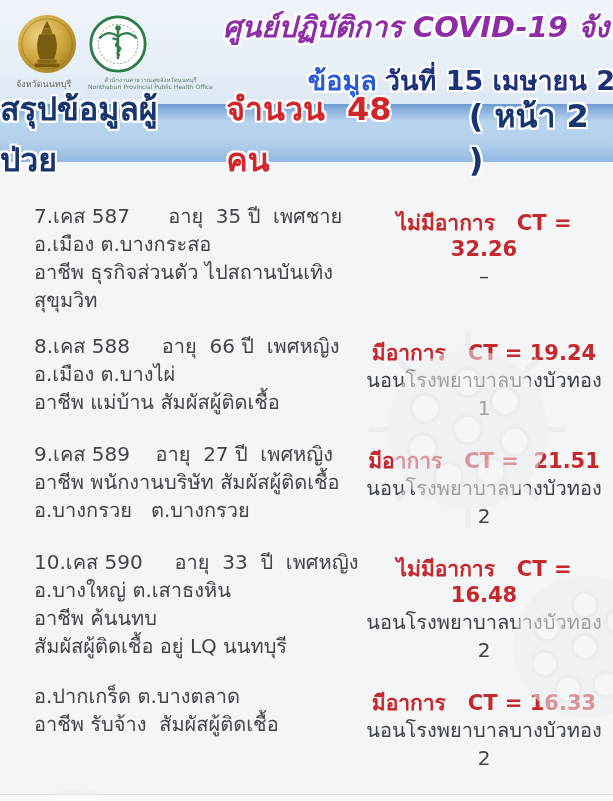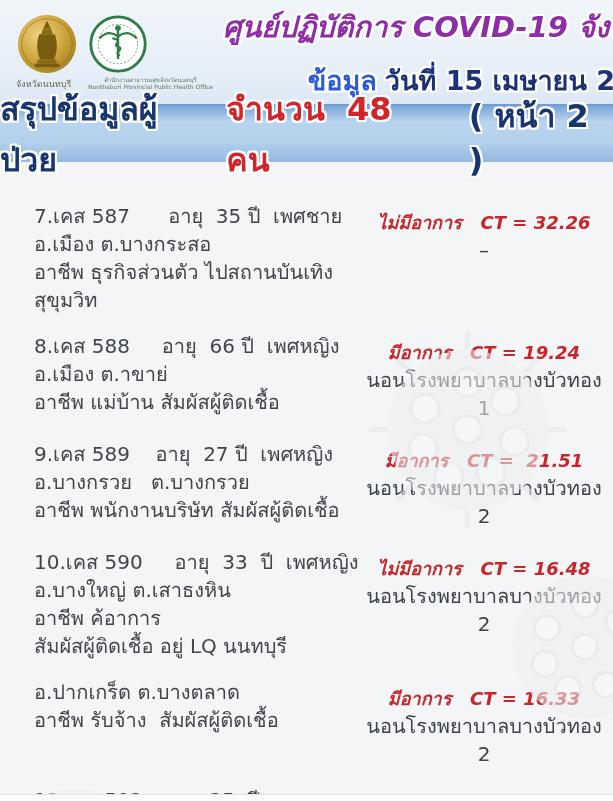--- a/index.html
+++ b/index.html
@@ -82,21 +82,21 @@
     font-size: 20px; line-height: 28px; font-weight: 500;
     color: #41464c; white-space: pre-wrap;
   }
   .case-line:empty { display: none; }
   .case-right {
     width: 252px; flex: 0 0 252px;
     padding-top: 8px; padding-right: 6px;
     text-align: center;
   }
   .case-status {
-    font-size: 18px; line-height: 26px; font-weight: bold; font-style: italic;
+    font-size: 21px; line-height: 26px; font-weight: bold; 
     color: #c5272b; white-space: pre-wrap;
   }
   .case-hospital {
     font-size: 20px; line-height: 28px; font-weight: 500;
     color: #3d434a; white-space: pre-wrap;
   }
 
   
   .wm { position: absolute; opacity: 0.55; z-index: 0; pointer-events: none; }
   .wm1 { left: 350px; top: 150px; width: 235px; height: 235px; }
@@ -225,48 +225,48 @@
       </div>
       <div class="case-right">
         <div class="case-status">ไม่มีอาการ   CT = 32.26</div>
         <div class="case-hospital">–</div>
       </div>
     </div>
 
     <div class="case-row">
       <div class="case-left">
         <div class="case-line">8.เคส 588     อายุ  66 ปี  เพศหญิง</div>
-        <div class="case-line">อ.เมือง ต.าขาย่</div>
+        <div class="case-line">อ.เมือง ต.บางไผ่</div>
         <div class="case-line">อาชีพ แม่บ้าน สัมผัสผู้ติดเชื้อ</div>
 
       </div>
       <div class="case-right">
         <div class="case-status">มีอาการ   CT = 19.24</div>
         <div class="case-hospital">นอนโรงพยาบาลบางบัวทอง 1</div>
       </div>
     </div>
 
     <div class="case-row">
       <div class="case-left">
         <div class="case-line">9.เคส 589    อายุ  27 ปี  เพศหญิง</div>
+        <div class="case-line">อาชีพ พนักงานบริษัท สัมผัสผู้ติดเชื้อ</div>
         <div class="case-line">อ.บางกรวย   ต.บางกรวย</div>
-        <div class="case-line">อาชีพ พนักงานบริษัท สัมผัสผู้ติดเชื้อ</div>
 
       </div>
       <div class="case-right">
         <div class="case-status">มีอาการ   CT =  21.51</div>
         <div class="case-hospital">นอนโรงพยาบาลบางบัวทอง 2</div>
       </div>
     </div>
 
     <div class="case-row">
       <div class="case-left">
         <div class="case-line">10.เคส 590     อายุ  33  ปี  เพศหญิง</div>
         <div class="case-line">อ.บางใหญ่ ต.เสาธงหิน</div>
-        <div class="case-line">อาชีพ ค้อาการ</div>
+        <div class="case-line">อาชีพ ค้นนทบ</div>
         <div class="case-line">สัมผัสผู้ติดเชื้อ อยู่ LQ นนทบุรี</div>
       </div>
       <div class="case-right">
         <div class="case-status">ไม่มีอาการ   CT = 16.48</div>
         <div class="case-hospital">นอนโรงพยาบาลบางบัวทอง 2</div>
       </div>
     </div>
 
     <div class="case-row">
       <div class="case-left">

